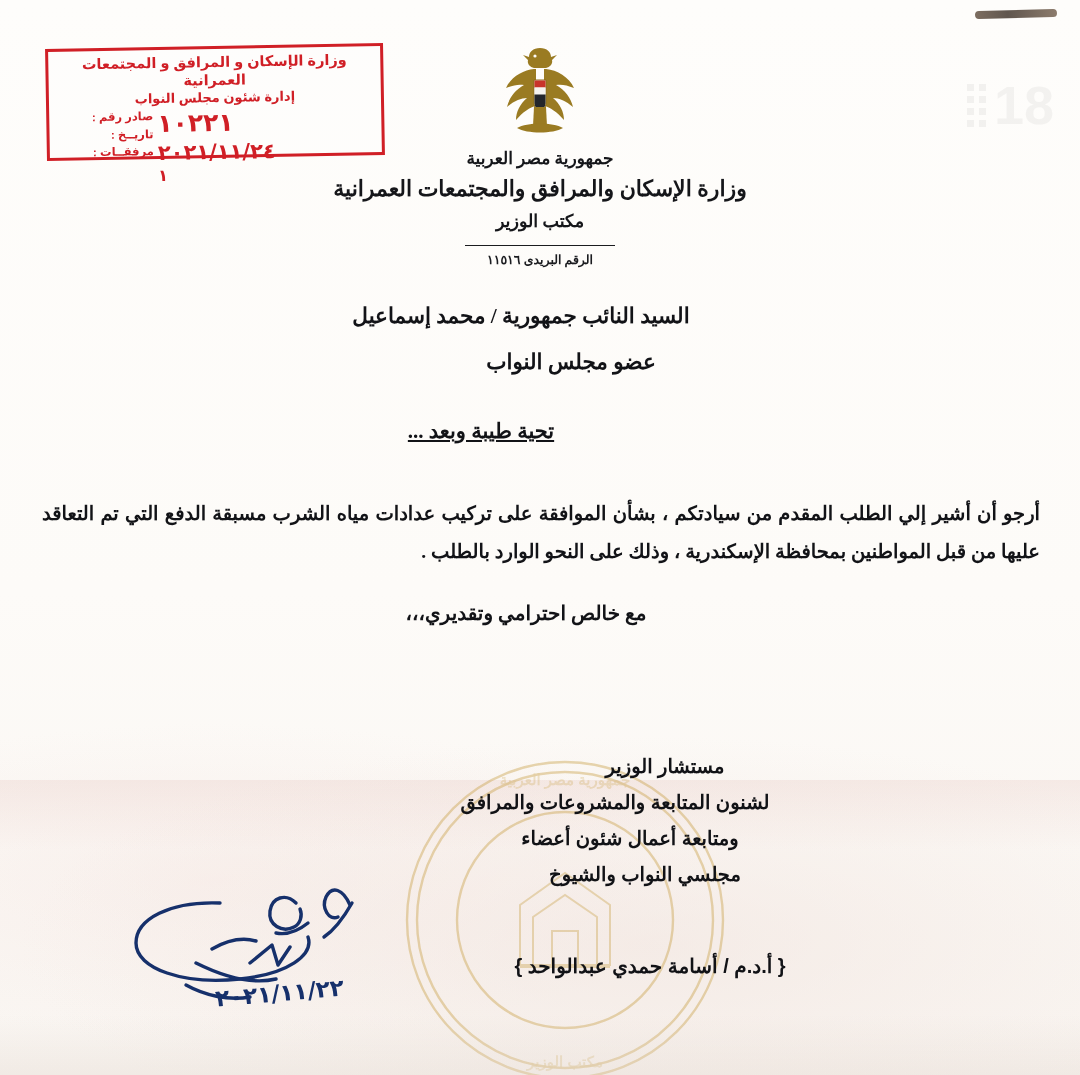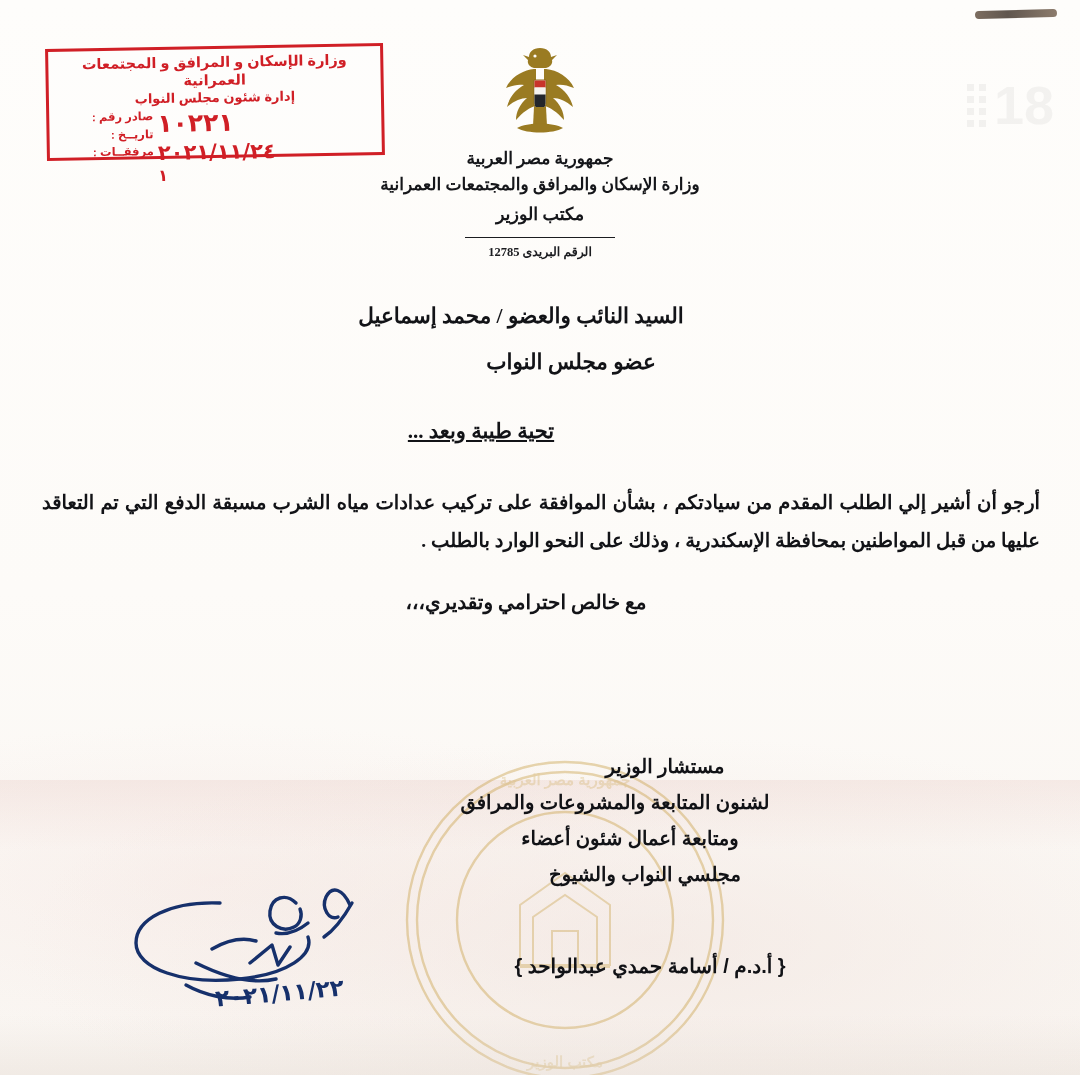--- a/index.html
+++ b/index.html
@@ -139,21 +139,21 @@
   }
   .emblem svg { display: block; }
 
   .lh-line {
     font-size: 17px;
     font-weight: bold;
     color: #15161a;
     line-height: 1.55;
     font-family: "Liberation Serif", serif;
   }
-  .lh-line.l2 { font-size: 17px; }
+  .lh-line.l2 { font-size: 22px; }
   .lh-line.l3 { font-size: 17.5px; margin-top: 2px; }
   .lh-rule {
     width: 150px;
     height: 1.6px;
     background: #1b1c20;
     margin: 9px auto 6px auto;
   }
   .lh-post {
     font-size: 12.5px;
     color: #1b1c20;
@@ -190,21 +190,21 @@
     margin-top: 40px;
     margin-right: 120px;
     text-decoration: underline;
   }
   .para {
     font-size: 19.5px;
     font-weight: bold;
     line-height: 1.95;
     text-align: justify;
     text-align-last: right;
-    margin-top: 40px;
+    margin-top: 51px;
     letter-spacing: 0px;
   }
   .para.p2 { margin-top: 32px; text-indent: 34px; }
   .closing {
     font-size: 20px;
     font-weight: bold;
     text-align: center;
     margin-top: 30px;
     margin-right: 30px;
   }
@@ -332,25 +332,25 @@
 
         <path d="M33 63 L45 63 L46 82 L39 88 L32 82 Z" fill="#9a7b22"></path>
 
         <path d="M16 84 C26 78 52 78 62 84 C52 90 26 90 16 84 Z" fill="#9a7b22"></path>
       </svg>
     </div>
     <div class="lh-line l1">جمهورية مصر العربية</div>
     <div class="lh-line l2">وزارة الإسكان والمرافق والمجتمعات العمرانية</div>
     <div class="lh-line l3">مكتب الوزير</div>
     <div class="lh-rule"></div>
-    <div class="lh-post">الرقم البريدى 12785</div>
+    <div class="lh-post">الرقم البريدى ١١٥١٦</div>
   </div>
 
   <div class="body-wrap">
-    <div class="addressee">السيد النائب والعضو / محمد إسماعيل</div>
+    <div class="addressee">السيد النائب جمهورية / محمد إسماعيل</div>
     <div class="addressee-role">عضو مجلس النواب</div>
     <div class="greeting">تحية طيبة وبعد ...</div>
     <div class="para p1">أرجو أن أشير إلي الطلب المقدم من سيادتكم ، بشأن الموافقة على تركيب عدادات مياه الشرب مسبقة الدفع التي تم التعاقد عليها من قبل المواطنين بمحافظة الإسكندرية ، وذلك على النحو الوارد بالطلب .</div>
     <div class="closing">مع خالص احترامي وتقديري،،،</div>
   </div>
 
   <div class="tint-band b1"></div>
 
   <div class="seal">
     <svg width="330" height="330" viewBox="0 0 330 330" xmlns="http://www.w3.org/2000/svg">

